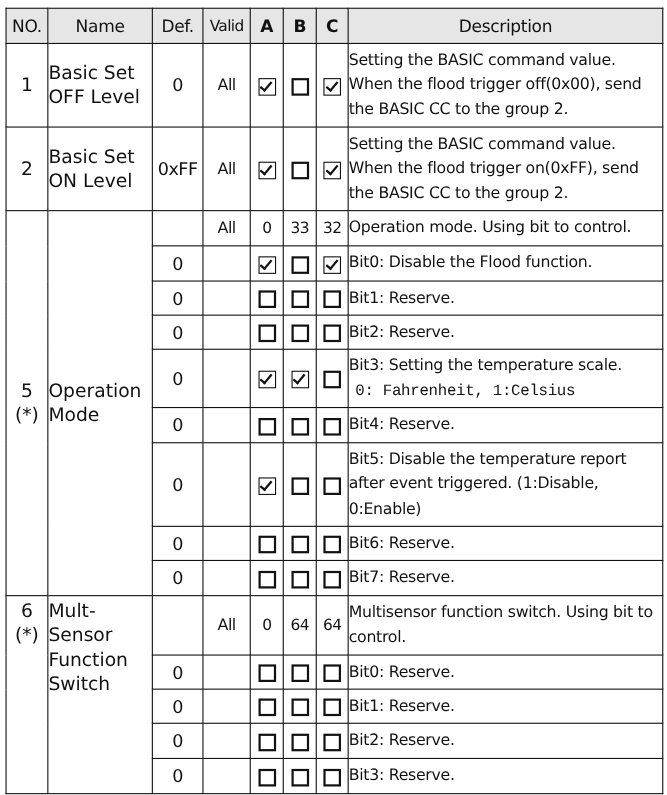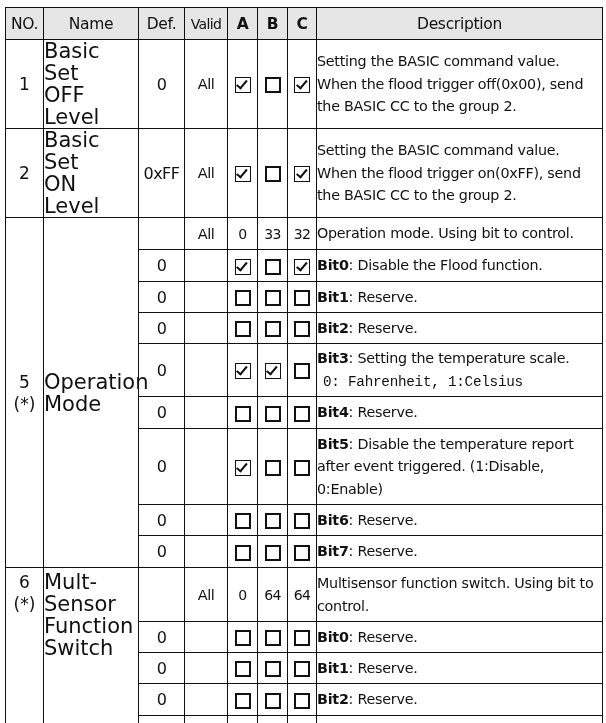--- a/index.html
+++ b/index.html
@@ -19,29 +19,29 @@
   thead th {
     background: #e6e6e6;
     height: 31px;
     font-size: 15.5px;
     text-align: center;
     letter-spacing: -0.3px;
   }
   thead th.bold { font-weight: bold; }
   thead th.valid { font-size: 14px; letter-spacing: -0.6px; margin-left: 36px; }
   td.no { text-align: center; font-size: 17px; line-height: 22px; }
-  td.name { font-size: 21px; line-height: 22px; padding-left: 4px; padding-right: 2px; margin-top: 32px; }
+  td.name { font-size: 17px; line-height: 22px; padding-left: 4px; padding-right: 2px; margin-top: 32px; }
   td.name.top { vertical-align: top; padding-top: 3px; }
   td.no.top { vertical-align: top; padding-top: 3px; }
   td.def { text-align: center; font-size: 16px; letter-spacing: -0.5px; }
   td.valid { text-align: center; font-size: 14.5px; letter-spacing: -0.5px; }
   td.cb { text-align: center; }
   td.bitval { text-align: center; font-size: 14px; letter-spacing: -0.6px; }
   td.desc { font-size: 14.3px; line-height: 22.5px; padding: 1px 3px 1px 3px; letter-spacing: -0.25px; }
-  td.desc b { font-weight: bold; }
+  td.desc b { font-weight: normal; }
   .box {
     display: inline-block; width: 16px; height: 16px;
     border: 2.5px solid #111; box-sizing: border-box; position: relative;
     vertical-align: middle;
   }
   .box.checked { border-width: 1.6px; }
   .box.checked::after {
     content: ""; position: absolute; left: 3.5px; top: 0px;
     width: 4px; height: 8.5px;
     border-right: 2.4px solid #111; border-bottom: 2.4px solid #111;

